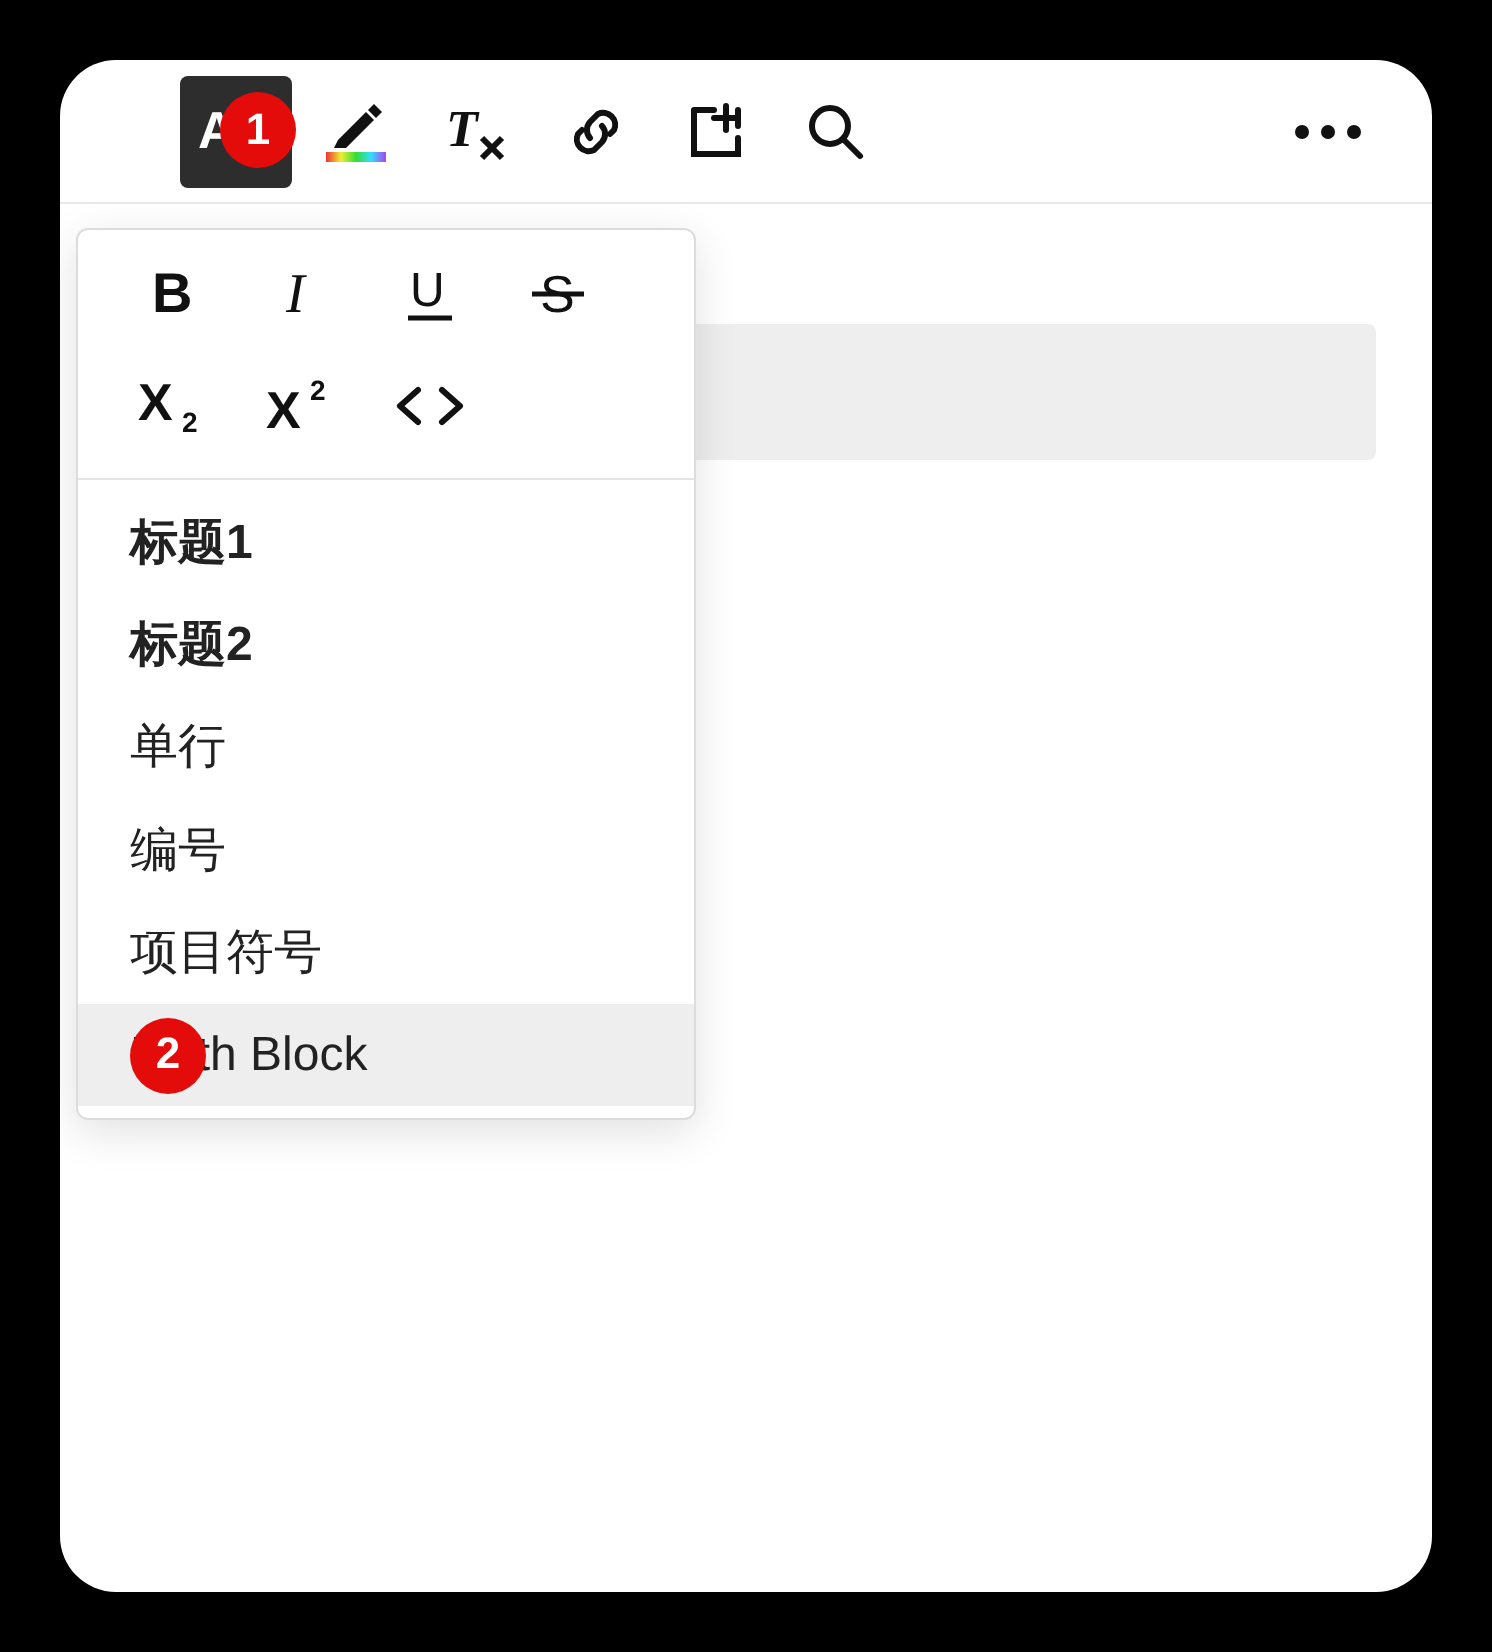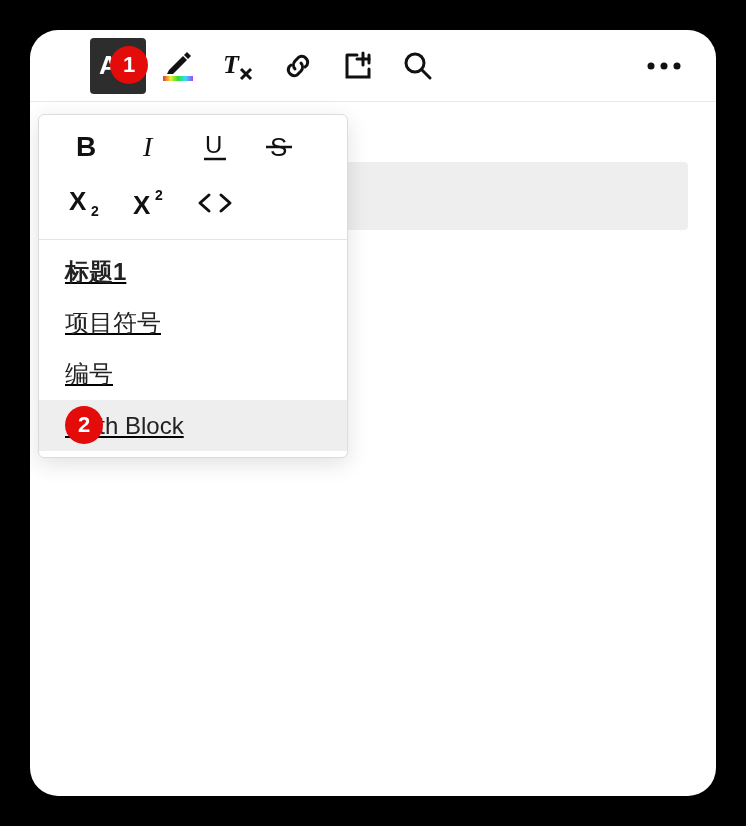--- a/index.html
+++ b/index.html
@@ -93,21 +93,21 @@
     .format-row + .format-row { padding-top: 2px; padding-bottom: 14px; }
     .fmt-btn {
       width: 56px;
       height: 44px;
       display: flex;
       align-items: center;
       justify-content: center;
       cursor: pointer;
     }
     .divider { height: 1px; background: #e4e4e4; margin: 0; }
-    .menu-list { padding: 6px 0; text-decoration: underline; }
+    .menu-list { padding: 6px 0; }
     .menu-item {
       padding: 10px 26px;
       font-size: 24px;
       color: #222;
       cursor: pointer;
       line-height: 1.3;
       display: flex;
       align-items: center;
     }
     .menu-item.bold { font-weight: 700; }
@@ -254,25 +254,31 @@
           </svg>
         </div>
       </div>
 
       <div class="divider"></div>
 
       <div class="menu-list">
         <div class="menu-item bold">
             <span>标题1</span>
           </div>
+        <div class="menu-item bold">
+            <span>标题2</span>
+          </div>
+        <div class="menu-item">
+            <span>单行</span>
+          </div>
+        <div class="menu-item">
+            <span>编号</span>
+          </div>
         <div class="menu-item">
             <span>项目符号</span>
-          </div>
-        <div class="menu-item">
-            <span>编号</span>
           </div>
         <div class="menu-item hovered">
           <span>Math Block</span>
           <div class="badge">2</div>
         </div>
       </div>
     </div>
   </div>
 
 </div>

